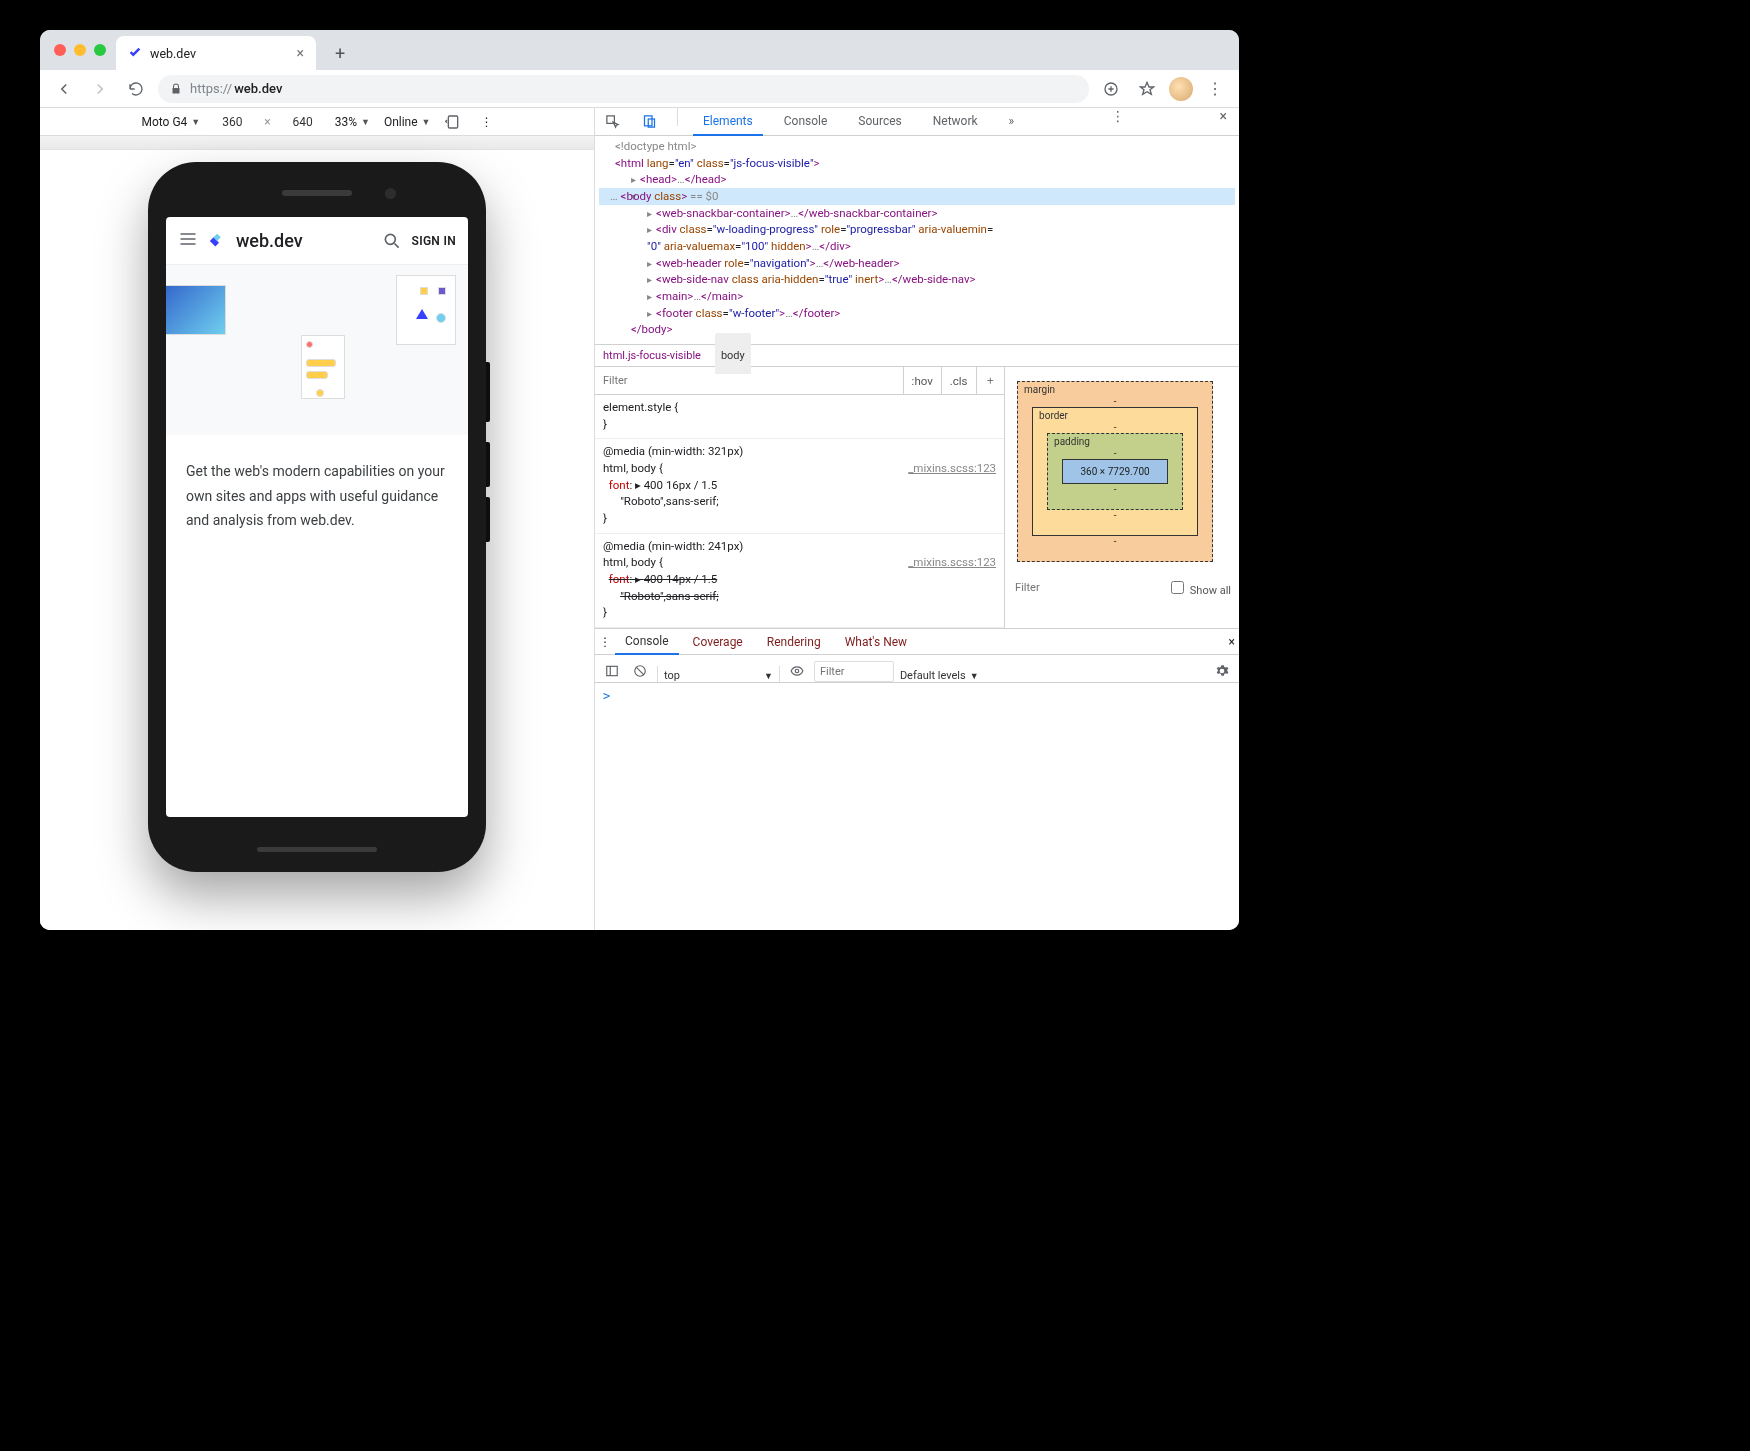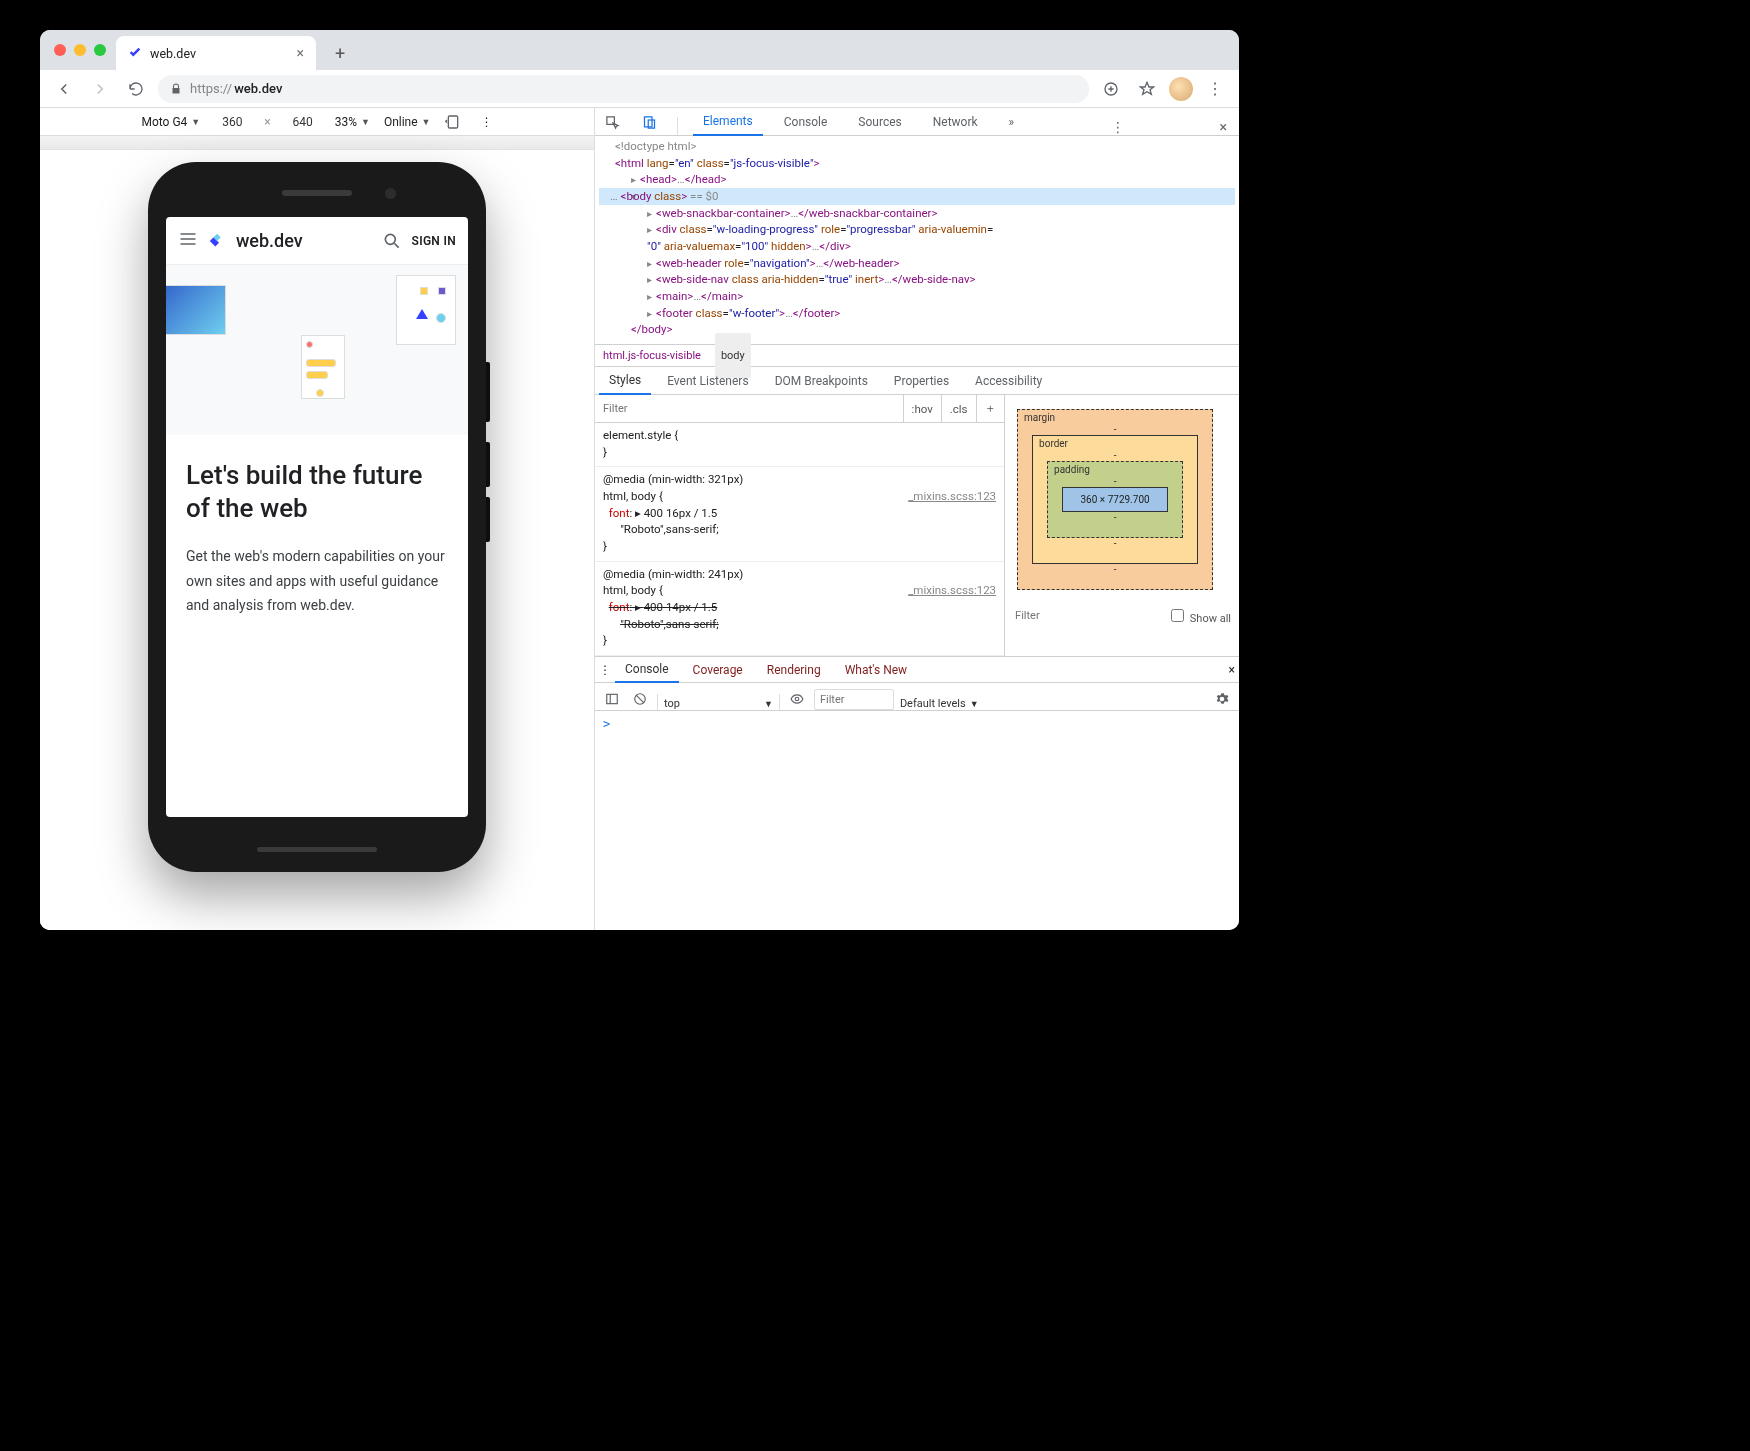--- a/index.html
+++ b/index.html
@@ -68,21 +68,21 @@
   .sign-in{font-size:12px;font-weight:600;color:#202124;letter-spacing:.3px}
   .hero-art{height:170px;background:#f8f9fa;position:relative;overflow:hidden}
   .hero-art .sh{position:absolute;background:#e8e8e8;border:1px solid #ddd}
   .hero{padding:24px 20px}
   .hero h1{font-size:26px;line-height:1.25;margin:0 0 20px 0;color:#202124;font-weight:500}
   .hero p{font-size:14px;line-height:1.75;color:#3c4043;margin:0 0 28px}
   .cta{display:block;background:var(--blue);color:#fff;text-align:center;padding:14px;font-size:13px;font-weight:600;letter-spacing:1px}
 
   
   .devtools{flex:1;display:flex;flex-direction:column;font-size:12px;color:var(--ink)}
-  .dt-tabrow{height:28px;border-bottom:1px solid var(--devtools-border);display:flex;align-items:flex-end;gap:11px;padding:0 4px}
+  .dt-tabrow{height:28px;border-bottom:1px solid var(--devtools-border);display:flex;align-items:flex-start;gap:11px;padding:0 4px}
   .dt-icn{width:26px;height:26px;display:flex;align-items:center;justify-content:center;color:#5f6368}
   .dt-icn.on{color:#1a73e8}
   .dt-tab{padding:6px 10px;color:#5f6368;cursor:default}
   .dt-tab.on{color:#1a73e8;border-bottom:2px solid #1a73e8;margin-bottom:-1px}
   .dt-close{margin-left:auto;padding:0 8px;font-size:14px;color:#666}
   .dom-tree{font-family:Menlo,Consolas,monospace;font-size:11.5px;line-height:1.45;padding:2px 4px 6px 4px;overflow:hidden;white-space:nowrap;border-bottom:1px solid var(--devtools-border)}
   .dom-tree .ln{padding-left:16px}
   .dom-tree .ln2{padding-left:32px}
   .dom-tree .ln3{padding-left:48px}
   .dom-tree .sel{background:var(--sel-bg)}
@@ -239,21 +239,20 @@
               <div class="sh" style="right:40px;top:22px;width:8px;height:8px;background:#ffcf4b"></div>
               <div class="sh" style="right:22px;top:48px;width:10px;height:10px;border-radius:50%;background:#6fcfef"></div>
               <div class="sh" style="right:40px;top:44px;width:0;height:0;border-left:6px solid transparent;border-right:6px solid transparent;border-bottom:10px solid #3740ff;background:none;border-top:none"></div>
               <div class="sh" style="left:135px;top:70px;width:44px;height:64px;background:#fff"></div>
               <div class="sh" style="left:140px;top:76px;width:7px;height:7px;border-radius:50%;background:#ff6e6e"></div>
               <div class="sh" style="left:140px;top:94px;width:30px;height:8px;border-radius:3px;background:#ffcf4b"></div>
               <div class="sh" style="left:140px;top:106px;width:22px;height:8px;border-radius:3px;background:#ffcf4b"></div>
               <div class="sh" style="left:150px;top:124px;width:8px;height:8px;border-radius:50%;background:#ffcf4b"></div>
             </div>
             <div class="hero">
-              <h1>Let's build the future of the web</h1>
               <p>Get the web's modern capabilities on your own sites and apps with useful guidance and analysis from web.dev.</p>
             </div>
           </div>
         </div>
       </div>
     </div>
 
     <div class="devtools">
       <div class="dt-tabrow">
         <span class="dt-icn">
@@ -291,27 +290,20 @@
         <div class="ln3 ar"><span class="tag">&lt;main&gt;</span><span class="faint">…</span><span class="tag">&lt;/main&gt;</span></div>
         <div class="ln3 ar"><span class="tag">&lt;footer</span> <span class="attr">class</span>=<span class="val">"<span>w-footer</span>"</span><span class="tag">&gt;</span><span class="faint">…</span><span class="tag">&lt;/footer&gt;</span></div>
         <div class="ln2"><span class="tag">&lt;/body&gt;</span></div>
       </div>
 
       <div class="crumbs">
         <span class="c1">html.js-focus-visible</span>
         <span class="c2">body</span>
       </div>
 
-      <div class="styles-tabs">
-        <span class="s-tab on">Styles</span>
-        <span class="s-tab">Event Listeners</span>
-        <span class="s-tab">DOM Breakpoints</span>
-        <span class="s-tab">Properties</span>
-        <span class="s-tab">Accessibility</span>
-      </div>
 
       <div class="styles-body">
         <div class="styles-left">
           <div class="style-filter">
             <input placeholder="Filter" style="">
             <span class="hov">:hov</span>
             <span class="cls">.cls</span>
             <span class="plus">＋</span>
           </div>
           <div class="rule">

